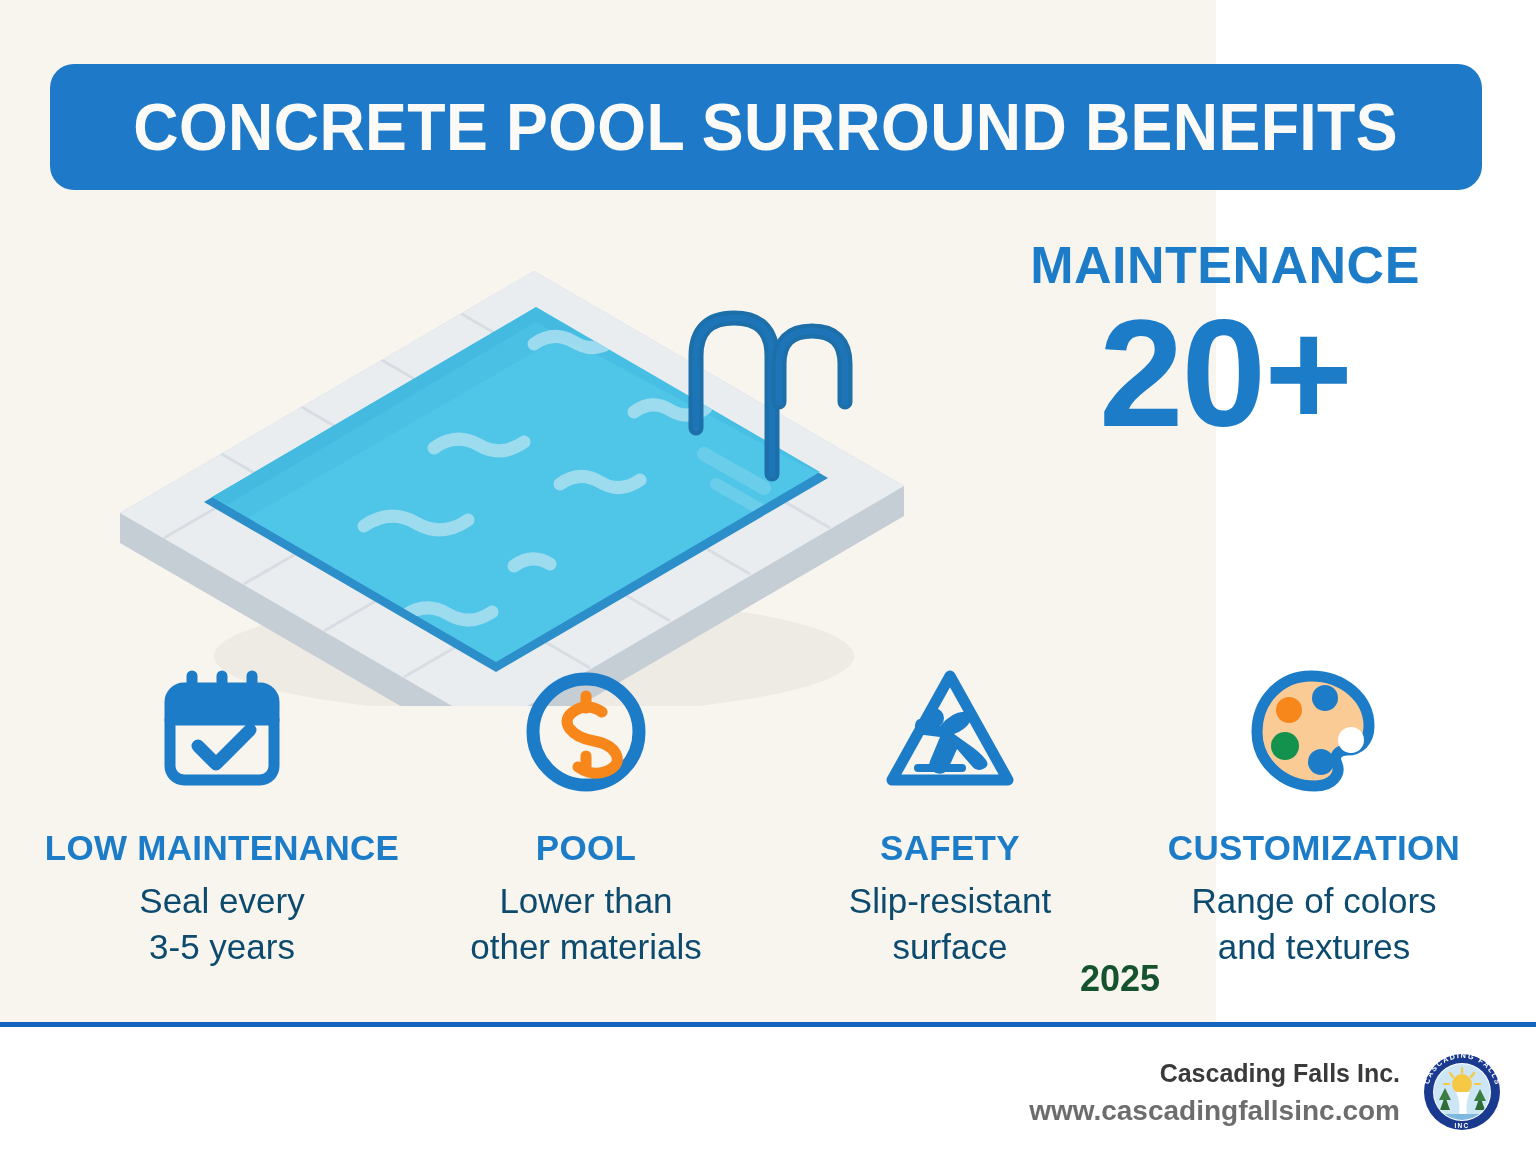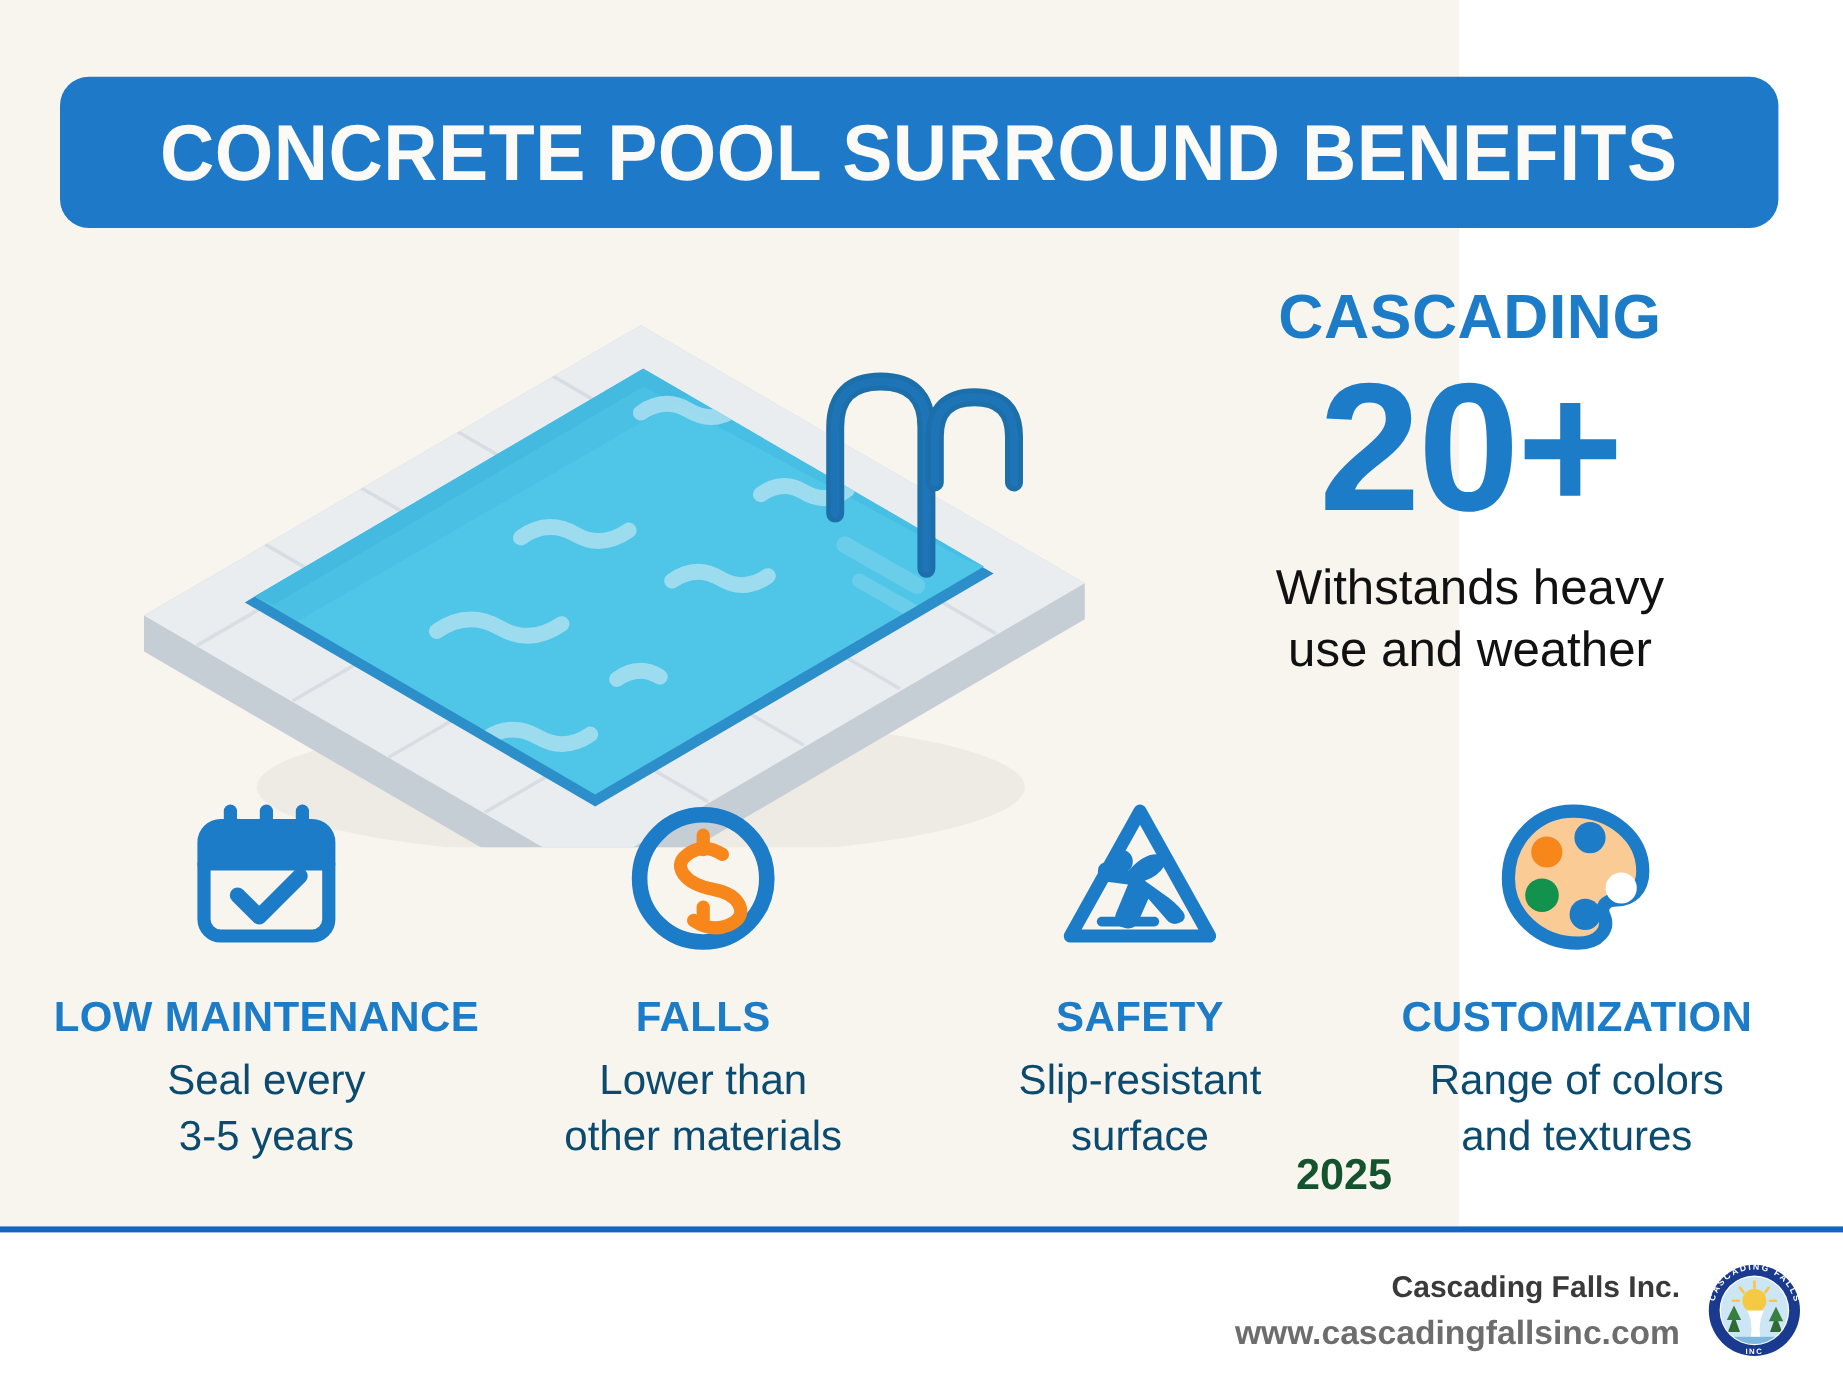--- a/index.html
+++ b/index.html
@@ -253,24 +253,22 @@
         </g>
 
         <g clip-path="url(#waterClip)" opacity="0.35">
           <path d="M600 238 L660 272" stroke="#9FDDF0" stroke-width="14" stroke-linecap="round" fill="none"></path>
           <path d="M612 268 L672 302" stroke="#9FDDF0" stroke-width="12" stroke-linecap="round" fill="none"></path>
         </g>
       </svg>
     </div>
 
     <div id="durability-block">
-      <div id="durability-label">CASCADING</div>
+      <div id="durability-label">MAINTENANCE</div>
       <div id="durability-value">20+</div>
-      <div id="durability-desc" style="white-space:pre-line;">Withstands heavy
-use and weather</div>
     </div>
 
     <div id="benefits-row">
 
       <div class="benefit">
         <div class="benefit-icon">
           <svg width="136" height="136" viewBox="0 0 136 136" xmlns="http://www.w3.org/2000/svg">
             <g fill="none" stroke="#1C7CC8" stroke-width="11" stroke-linecap="round" stroke-linejoin="round">
               <line x1="38" y1="12" x2="38" y2="32"></line>
               <line x1="68" y1="12" x2="68" y2="32"></line>
@@ -292,21 +290,21 @@
         <div class="benefit-icon">
           <svg width="136" height="136" viewBox="0 0 136 136" xmlns="http://www.w3.org/2000/svg">
             <circle cx="68" cy="68" r="53" fill="none" stroke="#1C7CC8" stroke-width="13"></circle>
             <g fill="none" stroke="#F7861B" stroke-width="11" stroke-linecap="round" stroke-linejoin="round">
               <path d="M84 48 q-14 -9 -26 -2 q-14 8 -6 19 q7 9 24 12 q17 3 22 13 q5 11 -9 17 q-14 6 -29 -4"></path>
               <line x1="68" y1="32" x2="68" y2="44"></line>
               <line x1="68" y1="92" x2="68" y2="104"></line>
             </g>
           </svg>
         </div>
-        <div class="benefit-label">FALLS</div>
+        <div class="benefit-label">POOL</div>
         <div class="benefit-desc">Lower than
 other materials</div>
       </div>
 
       <div class="benefit">
         <div class="benefit-icon">
           <svg width="144" height="136" viewBox="0 0 144 136" xmlns="http://www.w3.org/2000/svg">
             <path d="M72 12 L130 116 L14 116 Z" fill="none" stroke="#1C7CC8" stroke-width="11" stroke-linejoin="round"></path>
             <g fill="#1C7CC8">
               <circle cx="56" cy="54" r="10"></circle>

